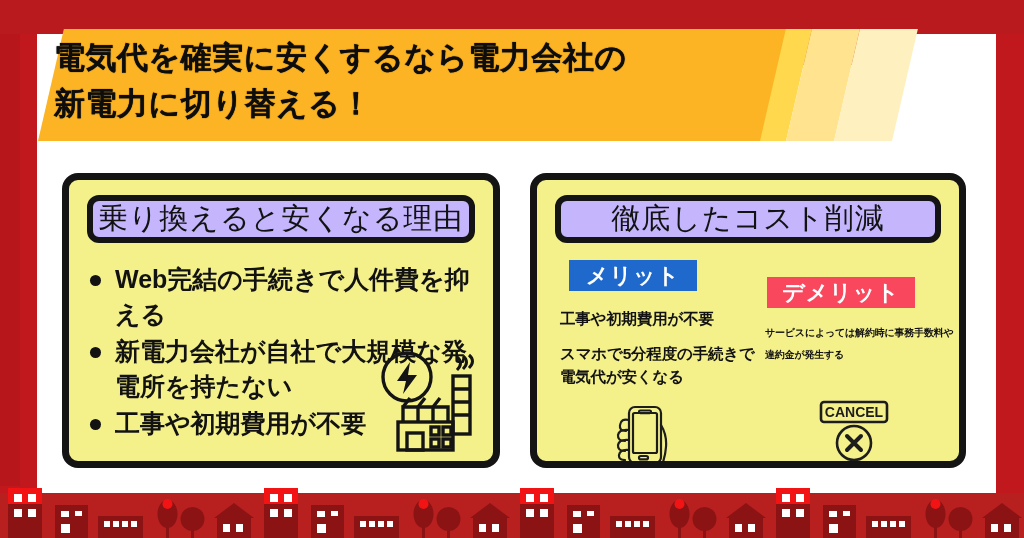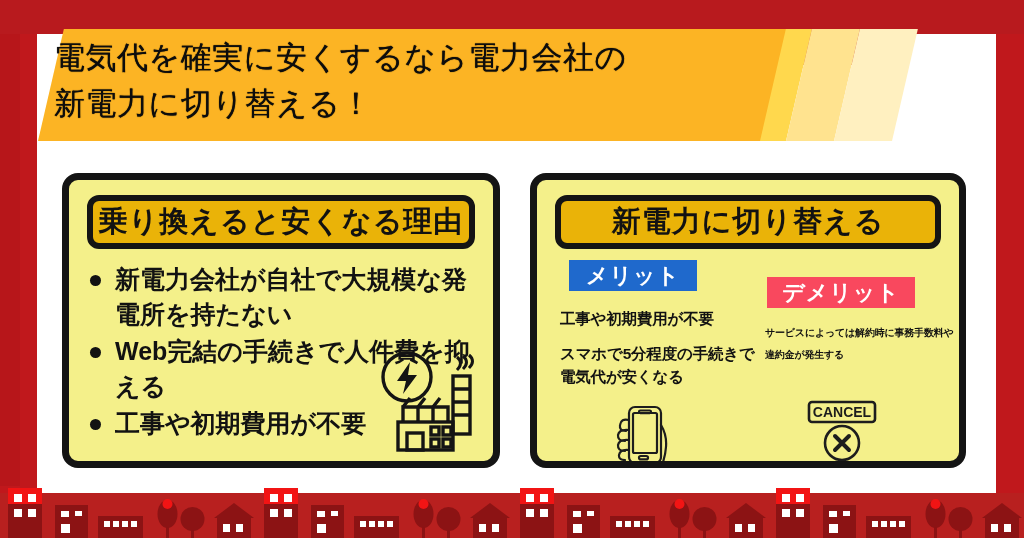--- a/index.html
+++ b/index.html
@@ -31,42 +31,42 @@
   .tail.t1{left:742px;width:44px;background:#ffd84d;}
   .tail.t2{left:786px;width:48px;background:#ffe38f;}
   .tail.t3{left:834px;width:58px;background:#fff0c0;}
   .tailtop{position:absolute;top:0;height:36px;transform:skewX(-13deg);transform-origin:bottom left;}
   .tailtop.o1{left:742px;width:44px;background:#d9692a;}
   .tailtop.o2{left:786px;width:48px;background:#d9692a;}
   .tailtop.o3{left:834px;width:58px;background:#cf4d23;}
 
   .banner-text{
     position:absolute;left:54px;top:6px;width:700px;
-    color:#0d0d0d;font-weight:400;font-size:31px;line-height:46px;
+    color:#0d0d0d;font-weight:700;font-size:31px;line-height:46px;
     letter-spacing:.5px;
     text-shadow:0 0 1px #000;
   }
   .banner-text div{white-space:nowrap;}
 
   
   .card{
     position:absolute;top:173px;height:295px;
     background:#f4f08a;border:7px solid #141414;border-radius:16px;
     box-sizing:border-box;
     overflow:hidden;
   }
   .card-left{left:62px;width:438px;}
   .card-right{left:530px;width:436px;}
 
   .card-title{
-    position:absolute;left:18px;top:15px;right:18px;height:54px;
-    background:#eab308;border:6px solid #141414;border-radius:12px;
+    position:absolute;left:18px;top:15px;right:18px;height:48px;
+    background:#c4b5fd;border:6px solid #141414;border-radius:12px;
     box-sizing:border-box;
     display:flex;align-items:center;justify-content:center;
-    color:#121212;font-size:29px;font-weight:700;letter-spacing:1px;
+    color:#121212;font-size:29px;font-weight:400;letter-spacing:1px;
     white-space:nowrap;
   }
 
   
   .bullets{
     position:absolute;left:16px;top:82px;right:10px;
     list-style:none;margin:0;padding:0 0 0 30px;
   }
   .bullets li{
     position:relative;
@@ -95,21 +95,21 @@
   .tag-demerit{background:#f9485e;width:148px;margin-left:2px;margin-top:17px;}
 
   .para{
     color:#121212;font-weight:700;letter-spacing:-0.2px;
   }
   .col-merit .para{font-size:15.5px;line-height:23px;margin-top:16px;}
   .col-merit .para.p2{margin-top:12px;}
   .col-demerit .para{font-size:10px;line-height:22px;margin-top:14px;}
 
   .phone-ic{position:absolute;left:45px;top:143px;width:76px;height:78px;}
-  .cancel-ic{position:absolute;left:34px;top:140px;width:86px;height:72px;}
+  .cancel-ic{position:absolute;left:46px;top:140px;width:86px;height:72px;}
 
   
   .city{position:absolute;left:0;bottom:0;width:1024px;height:60px;z-index:6;}
   .city-band{position:absolute;left:0;bottom:0;width:1024px;height:45px;background:#b8201f;}
   .city-units{position:absolute;left:0;bottom:0;width:1024px;height:60px;}
   .unit{position:absolute;bottom:0;width:256px;height:60px;}
   svg{display:block;}
 </style>
 </head>
 <body>
@@ -133,22 +133,22 @@
     <div class="banner-main"></div>
     <div class="banner-text">
       <div>電気代を確実に安くするなら電力会社の</div>
       <div>新電力に切り替える！</div>
     </div>
   </div>
 
   <div class="card card-left">
     <div class="card-title">乗り換えると安くなる理由</div>
     <ul class="bullets">
+      <li>Web完結の手続きで人件費を抑える</li>
       <li>新電力会社が自社で大規模な発電所を持たない</li>
-      <li>Web完結の手続きで人件費を抑える</li>
       <li>工事や初期費用が不要</li>
     </ul>
     <div class="factory">
       <svg viewBox="0 0 112 110" width="112" height="110" fill="none" stroke="#141414" stroke-width="3.4">
 
         <circle cx="38" cy="34" r="24"></circle>
         <path d="M41 19 L28 38 L37 38 L34 51 L48 32 L39 32 Z" fill="#141414" stroke="none"></path>
 
         <path d="M88 14 q7 6 0 13" stroke-width="3"></path>
         <path d="M94 13 q7 6 0 13" stroke-width="3"></path>
@@ -164,21 +164,21 @@
         <rect x="38" y="90" width="16" height="17"></rect>
         <rect x="62" y="84" width="8" height="8"></rect>
         <rect x="74" y="84" width="8" height="8"></rect>
         <rect x="62" y="96" width="8" height="8"></rect>
         <rect x="74" y="96" width="8" height="8"></rect>
       </svg>
     </div>
   </div>
 
   <div class="card card-right">
-    <div class="card-title">新電力に切り替える</div>
+    <div class="card-title">徹底したコスト削減</div>
 
     <div class="col col-merit">
       <span class="tag tag-merit">メリット</span>
       <div class="para p1">工事や初期費用が不要</div>
       <div class="para p2">スマホで5分程度の手続きで電気代が安くなる</div>
       <div class="phone-ic">
         <svg viewBox="0 0 76 78" width="76" height="78" fill="none" stroke="#1d1d1d" stroke-width="2.2" stroke-linecap="round" stroke-linejoin="round">
           <rect x="24" y="4" width="32" height="56" rx="6"></rect>
           <rect x="28" y="10" width="24" height="40" rx="1.5"></rect>
           <rect x="34" y="7.5" width="12" height="2.6" rx="1.3"></rect>

